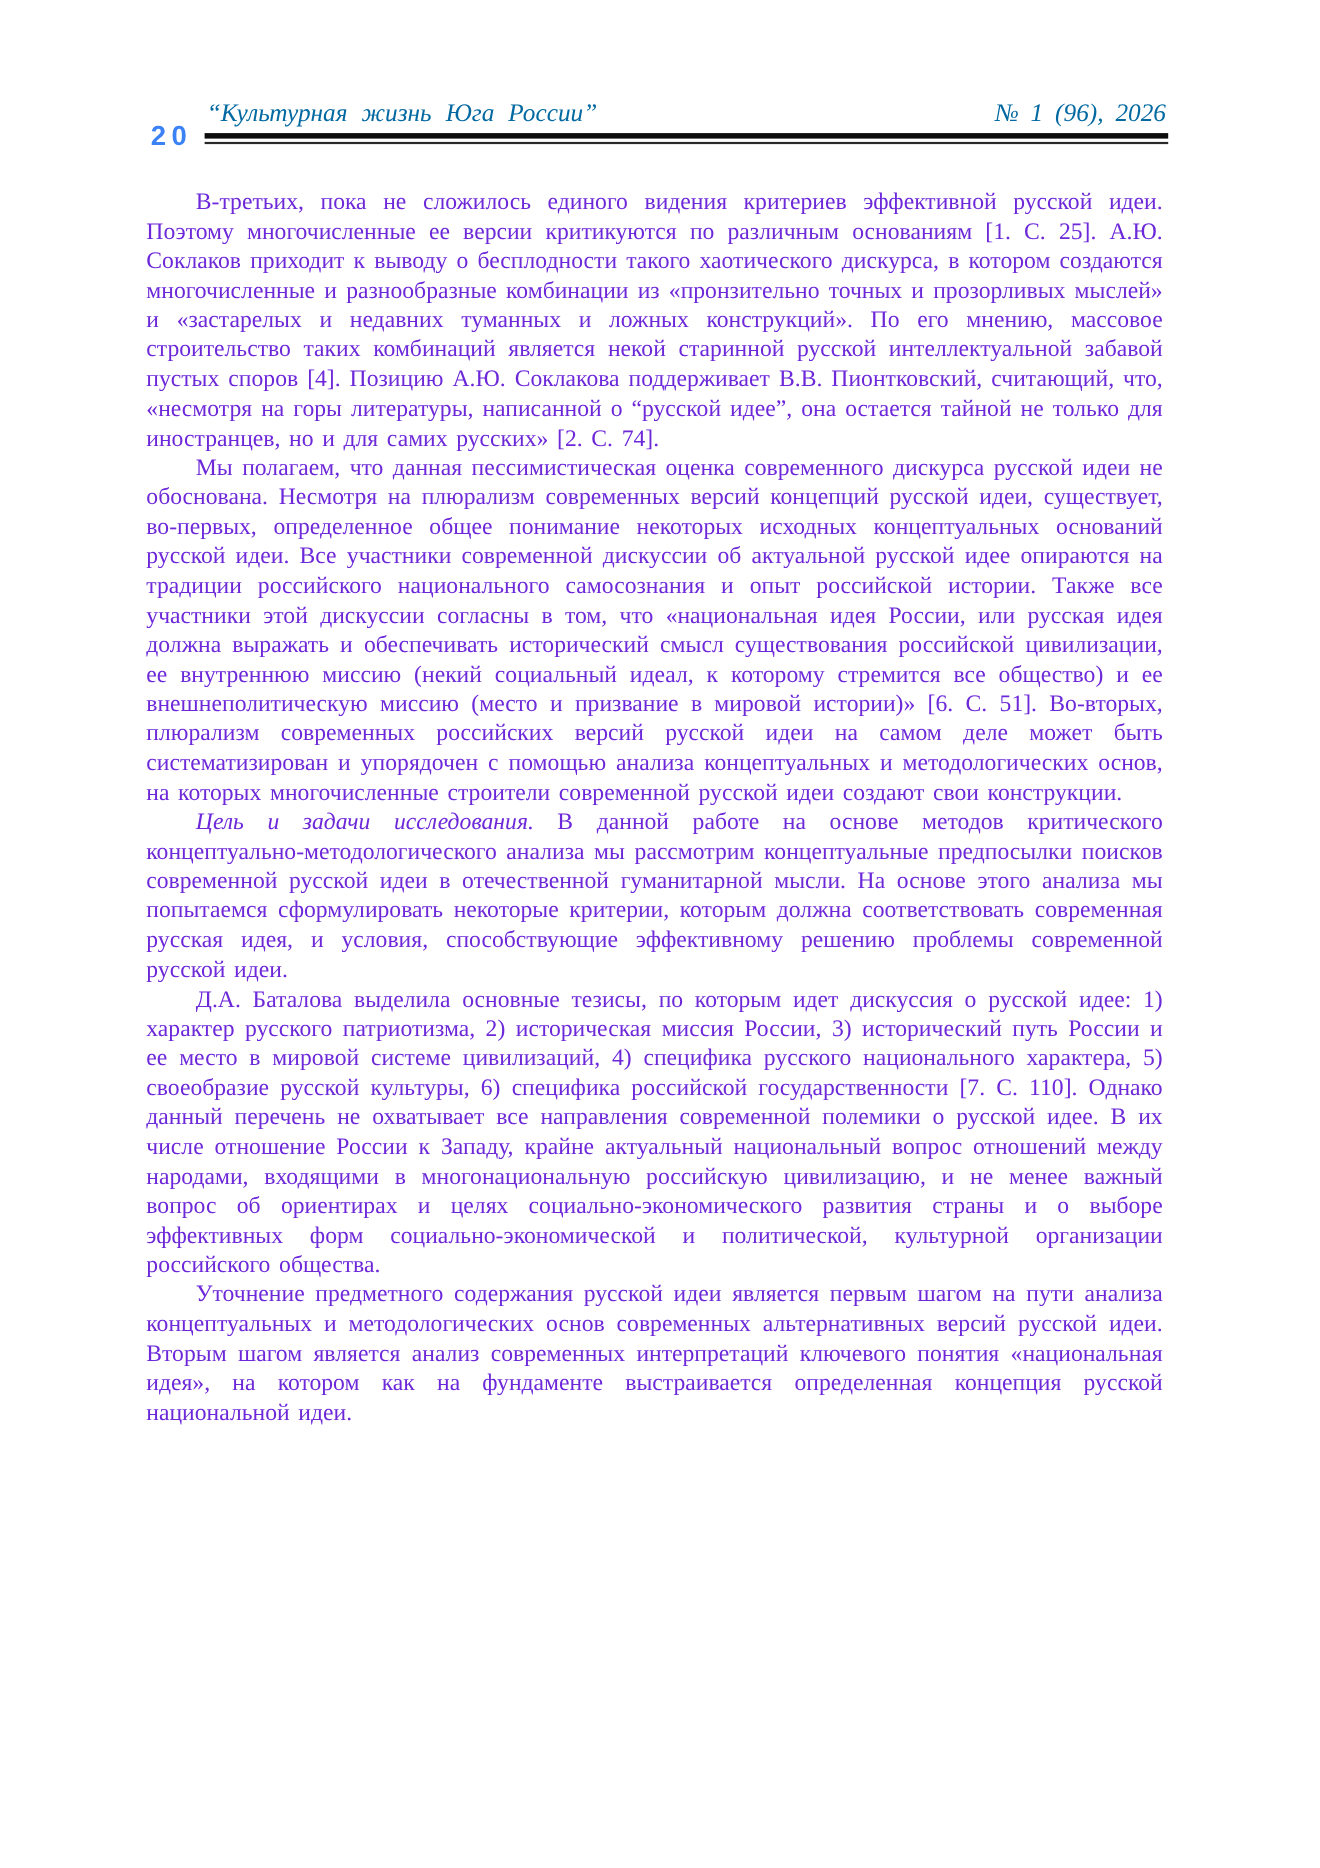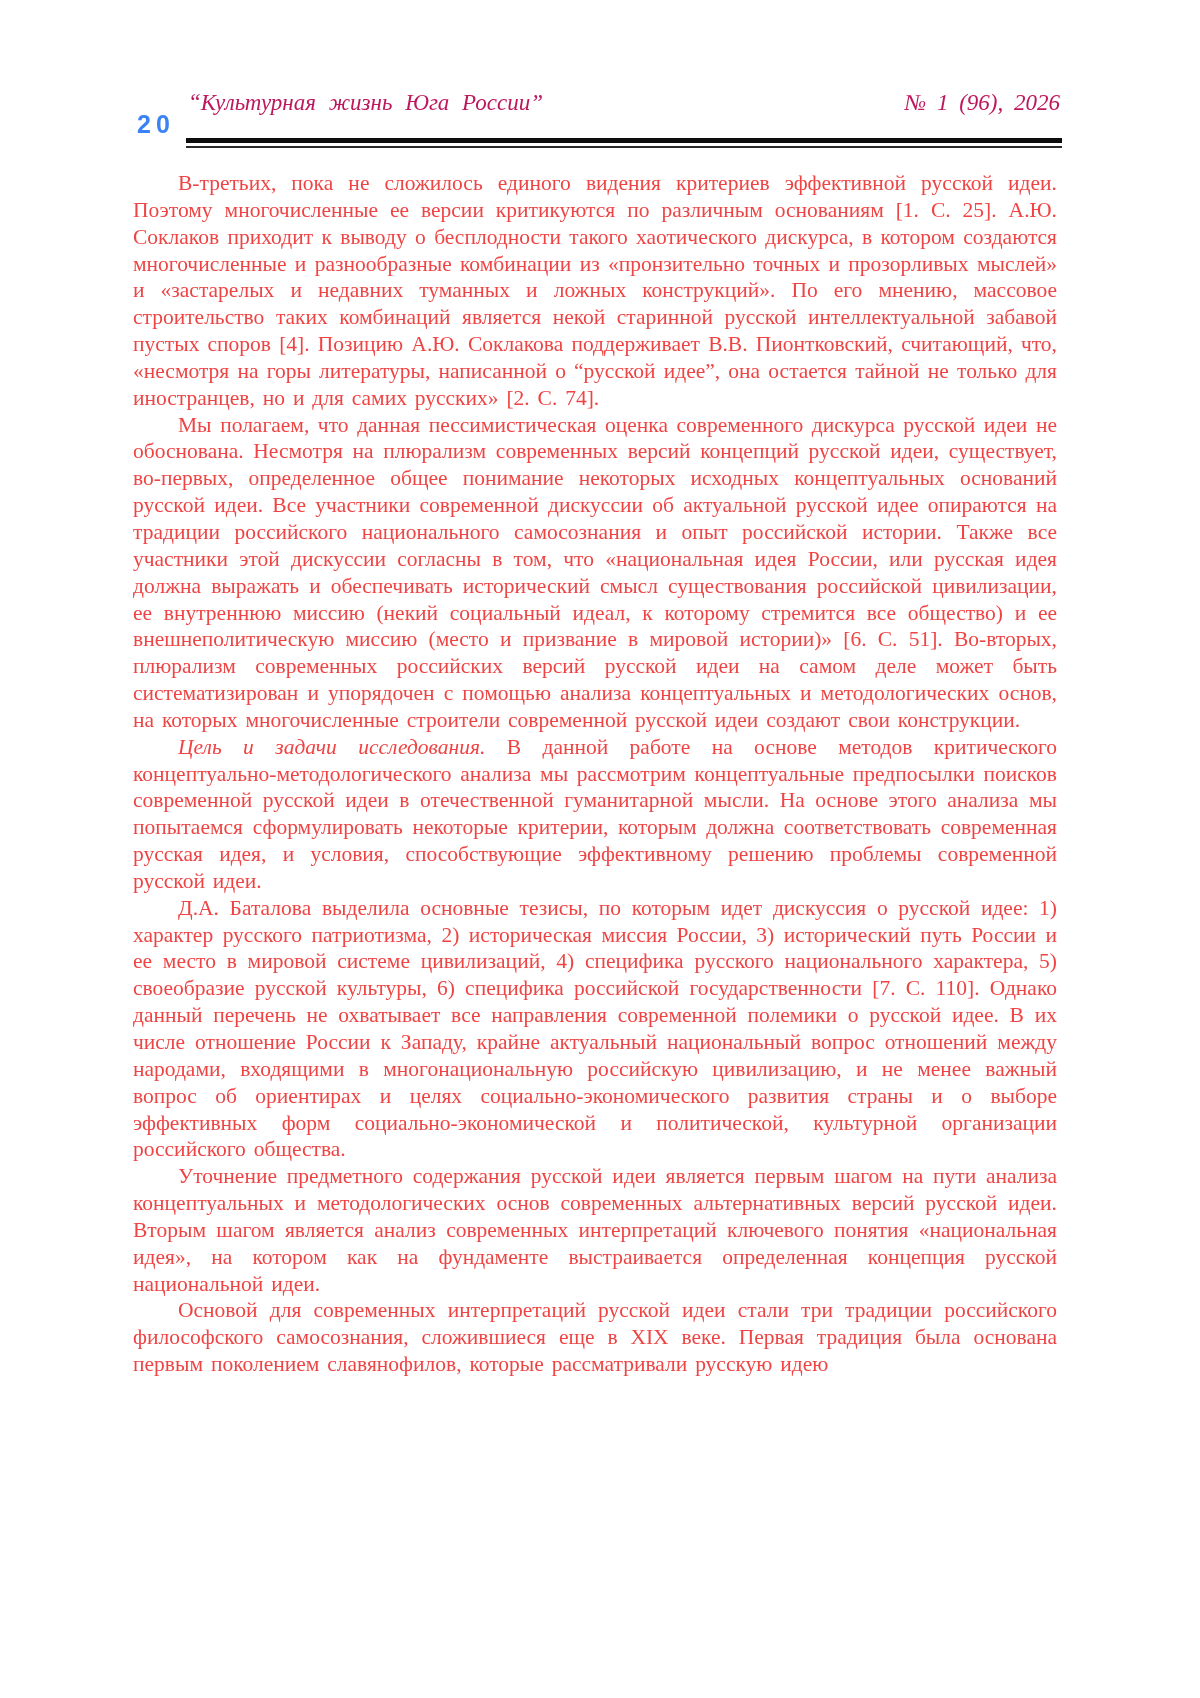--- a/index.html
+++ b/index.html
@@ -33,22 +33,22 @@
     top: 90px;
     width: 876px;
   }
   .head-row {
     display: flex;
     justify-content: space-between;
     align-items: baseline;
     font-family: "Liberation Serif", serif;
     font-style: italic;
     font-size: 23px;
-    color: #be185d;
-    padding: 0 2px 22px 2px;
+    color: #0369a1;
+    padding: 0 2px 5px 2px;
   }
   .journal-title { word-spacing: 7px; }
   .issue-info    { word-spacing: 5px; }
   .rule-thick {
     height: 5px;
     background: #0d0d0d;
   }
   .rule-thin {
     height: 2px;
     background: #2a2a2a;
@@ -58,21 +58,21 @@
   
   .body-text {
     position: absolute;
     left: 133px;
     top: 170px;
     width: 924px;
     font-family: "Liberation Serif", serif;
     font-size: 21.5px;
     line-height: 26.85px;
     text-align: justify;
-    color: #ef4444;
+    color: #6d28d9;
     word-spacing: 2.5px;
   }
   .body-text p {
     margin: 0;
     text-indent: 45px;
   }
   .para-lead {
     font-style: italic;
   }
 </style>
@@ -99,16 +99,15 @@
 
     <p><span>Мы полагаем, что данная пессимистическая оценка современного дискурса русской идеи не обоснована. Несмотря на плюрализм современных версий концепций русской идеи, существует, во-первых, определенное общее понимание некоторых исходных концептуальных оснований русской идеи. Все участники современной дискуссии об актуальной русской идее опираются на традиции российского национального самосознания и опыт российской истории. Также все участники этой дискуссии согласны в том, что «национальная идея России, или русская идея должна выражать и обеспечивать исторический смысл существования российской цивилизации, ее внутреннюю миссию (некий социальный идеал, к которому стремится все общество) и ее внешнеполитическую миссию (место и призвание в мировой истории)» [6. С. 51]. Во-вторых, плюрализм современных российских версий русской идеи на самом деле может быть систематизирован и упорядочен с помощью анализа концептуальных и методологических основ, на которых многочисленные строители современной русской идеи создают свои конструкции.</span></p>
 
     <p><em class="para-lead">Цель и задачи исследования.</em><span> В данной работе на основе методов критического концептуально-методологического анализа мы рассмотрим концептуальные предпосылки поисков современной русской идеи в отечественной гуманитарной мысли. На основе этого анализа мы попытаемся сформулировать некоторые критерии, которым должна соответствовать современная русская идея, и условия, способствующие эффективному решению проблемы современной русской идеи.</span></p>
 
 
     <p><span>Д.А. Баталова выделила основные тезисы, по которым идет дискуссия о русской идее: 1) характер русского патриотизма, 2) историческая миссия России, 3) исторический путь России и ее место в мировой системе цивилизаций, 4) специфика русского национального характера, 5) своеобразие русской культуры, 6) специфика российской государственности [7. С. 110]. Однако данный перечень не охватывает все направления современной полемики о русской идее. В их числе отношение России к Западу, крайне актуальный национальный вопрос отношений между народами, входящими в многонациональную российскую цивилизацию, и не менее важный вопрос об ориентирах и целях социально-экономического развития страны и о выборе эффективных форм социально-экономической и политической, культурной организации российского общества.</span></p>
 
     <p><span>Уточнение предметного содержания русской идеи является первым шагом на пути анализа концептуальных и методологических основ современных альтернативных версий русской идеи. Вторым шагом является анализ современных интерпретаций ключевого понятия «национальная идея», на котором как на фундаменте выстраивается определенная концепция русской национальной идеи.</span></p>
 
-    <p><span>Основой для современных интерпретаций русской идеи стали три традиции российского философского самосознания, сложившиеся еще в XIX веке. Первая традиция была основана первым поколением славянофилов, которые рассматривали русскую идею</span></p>
   </main>
 
 </div>
 
 </body></html>

